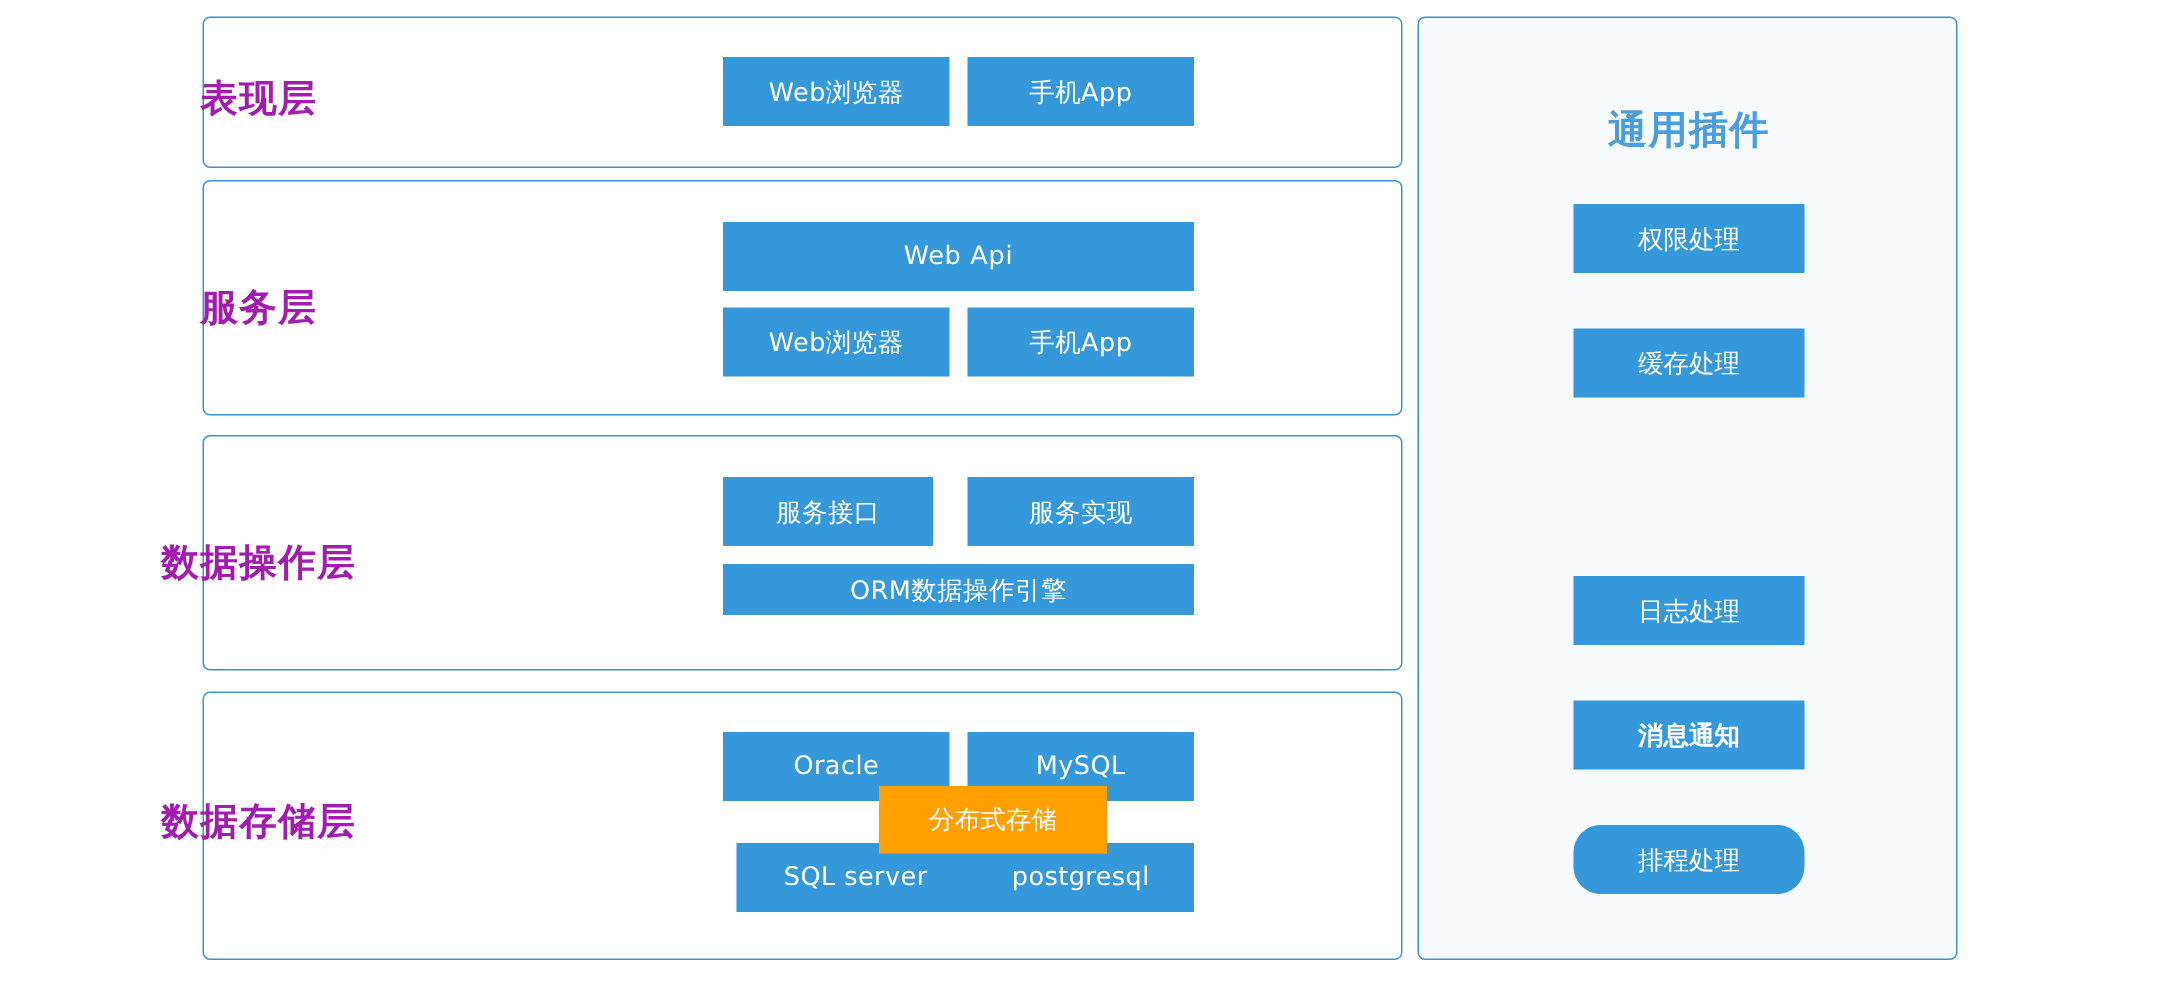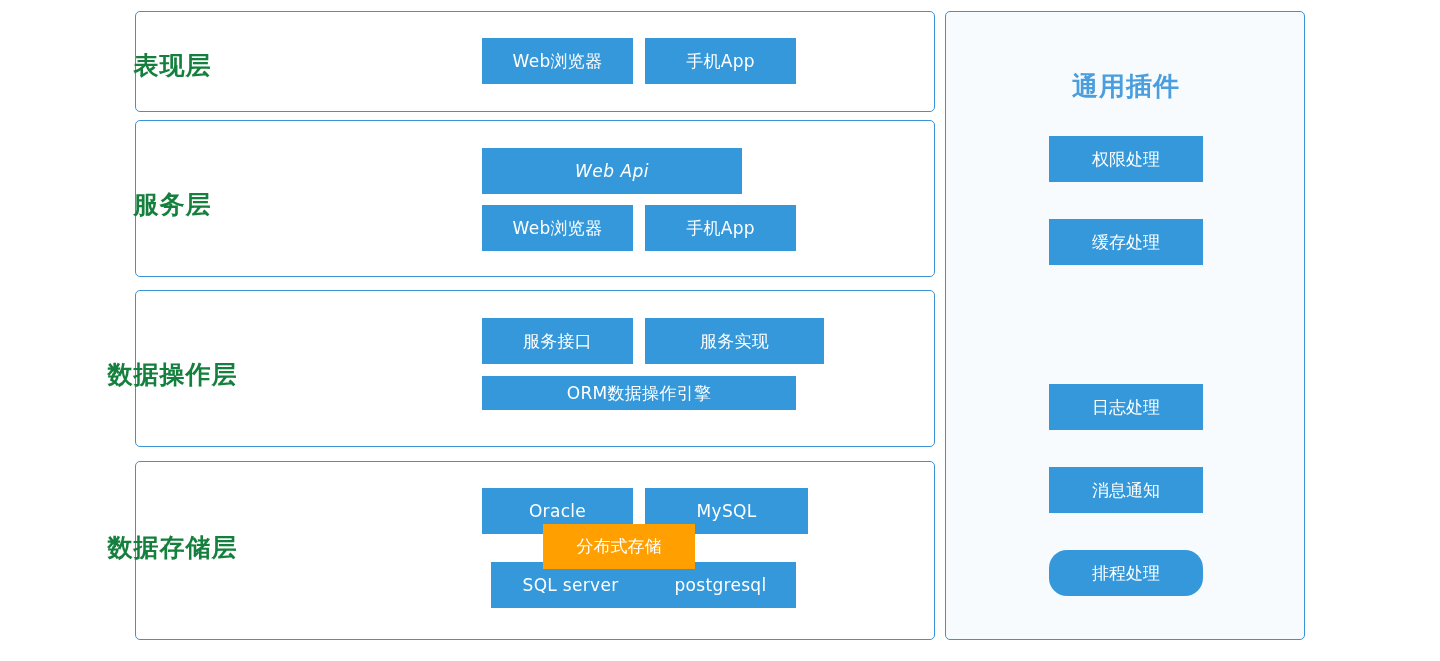--- a/index.html
+++ b/index.html
@@ -29,21 +29,21 @@
     border-radius: 5px;
     background: #ffffff;
   }
   .layer-label {
     position: absolute;
     left: 0;
     width: 345px;
     text-align: center;
     font-size: 25px;
     font-weight: bold;
-    color: #15803d;
+    color: #a21caf;
     letter-spacing: 1px;
     white-space: nowrap;
   }
 
   
   .node {
     position: absolute;
     box-sizing: border-box;
     background: #3498db;
     color: #ffffff;
@@ -116,41 +116,41 @@
 
 <div id="diagram">
 
   <div class="layer-box" style="left:135px; top:11px; width:800px; height:101px;"></div>
   <div class="layer-label" style="top:49px;">表现层</div>
   <div class="node" style="left:482px; top:38px; width:151px; height:46px;">Web浏览器</div>
   <div class="node" style="left:645px; top:38px; width:151px; height:46px;">手机App</div>
 
   <div class="layer-box" style="left:135px; top:120px; width:800px; height:157px;"></div>
   <div class="layer-label" style="top:188px;">服务层</div>
-  <div class="node wide-gap" style="left:482px; top:148px; width:260px; height:46px;font-style:italic;">Web  Api</div>
+  <div class="node wide-gap" style="left:482px; top:148px; width:314px; height:46px;">Web  Api</div>
   <div class="node" style="left:482px; top:205px; width:151px; height:46px;">Web浏览器</div>
   <div class="node" style="left:645px; top:205px; width:151px; height:46px;">手机App</div>
 
   <div class="layer-box" style="left:135px; top:290px; width:800px; height:157px;"></div>
   <div class="layer-label" style="top:358px;">数据操作层</div>
-  <div class="node" style="left:482px; top:318px; width:151px; height:46px;">服务接口</div>
-  <div class="node" style="left:645px; top:318px; width:179px; height:46px;">服务实现</div>
+  <div class="node" style="left:482px; top:318px; width:140px; height:46px;">服务接口</div>
+  <div class="node" style="left:645px; top:318px; width:151px; height:46px;">服务实现</div>
   <div class="node" style="left:482px; top:376px; width:314px; height:34px;">ORM数据操作引擎</div>
 
   <div class="layer-box" style="left:135px; top:461px; width:800px; height:179px;"></div>
   <div class="layer-label" style="top:531px;">数据存储层</div>
   <div class="node" style="left:482px; top:488px; width:151px; height:46px;">Oracle</div>
-  <div class="node" style="left:645px; top:488px; width:163px; height:46px;">MySQL</div>
+  <div class="node" style="left:645px; top:488px; width:151px; height:46px;">MySQL</div>
   <div class="node" style="left:491px; top:562px; width:159px; height:46px;">SQL server</div>
   <div class="node" style="left:645px; top:562px; width:151px; height:46px;">postgresql</div>
-  <div class="node-orange" style="left:543px; top:524px; width:152px; height:45px;">分布式存储</div>
+  <div class="node-orange" style="left:586px; top:524px; width:152px; height:45px;">分布式存储</div>
 
   <div id="plugin-panel">
     <div id="plugin-title">通用插件</div>
 
     <div class="plugin-node" style="top:124px;">权限处理</div>
     <div class="plugin-node" style="top:207px;">缓存处理</div>
     <div class="plugin-node" style="top:372px;">日志处理</div>
-    <div class="plugin-node" style="top:455px;">消息通知</div>
+    <div class="plugin-node" style="top:455px;font-weight:bold;">消息通知</div>
     <div class="plugin-node" style="top:538px;border-radius:18px;">排程处理</div>
   </div>
 
 </div>
 
 </body></html>

